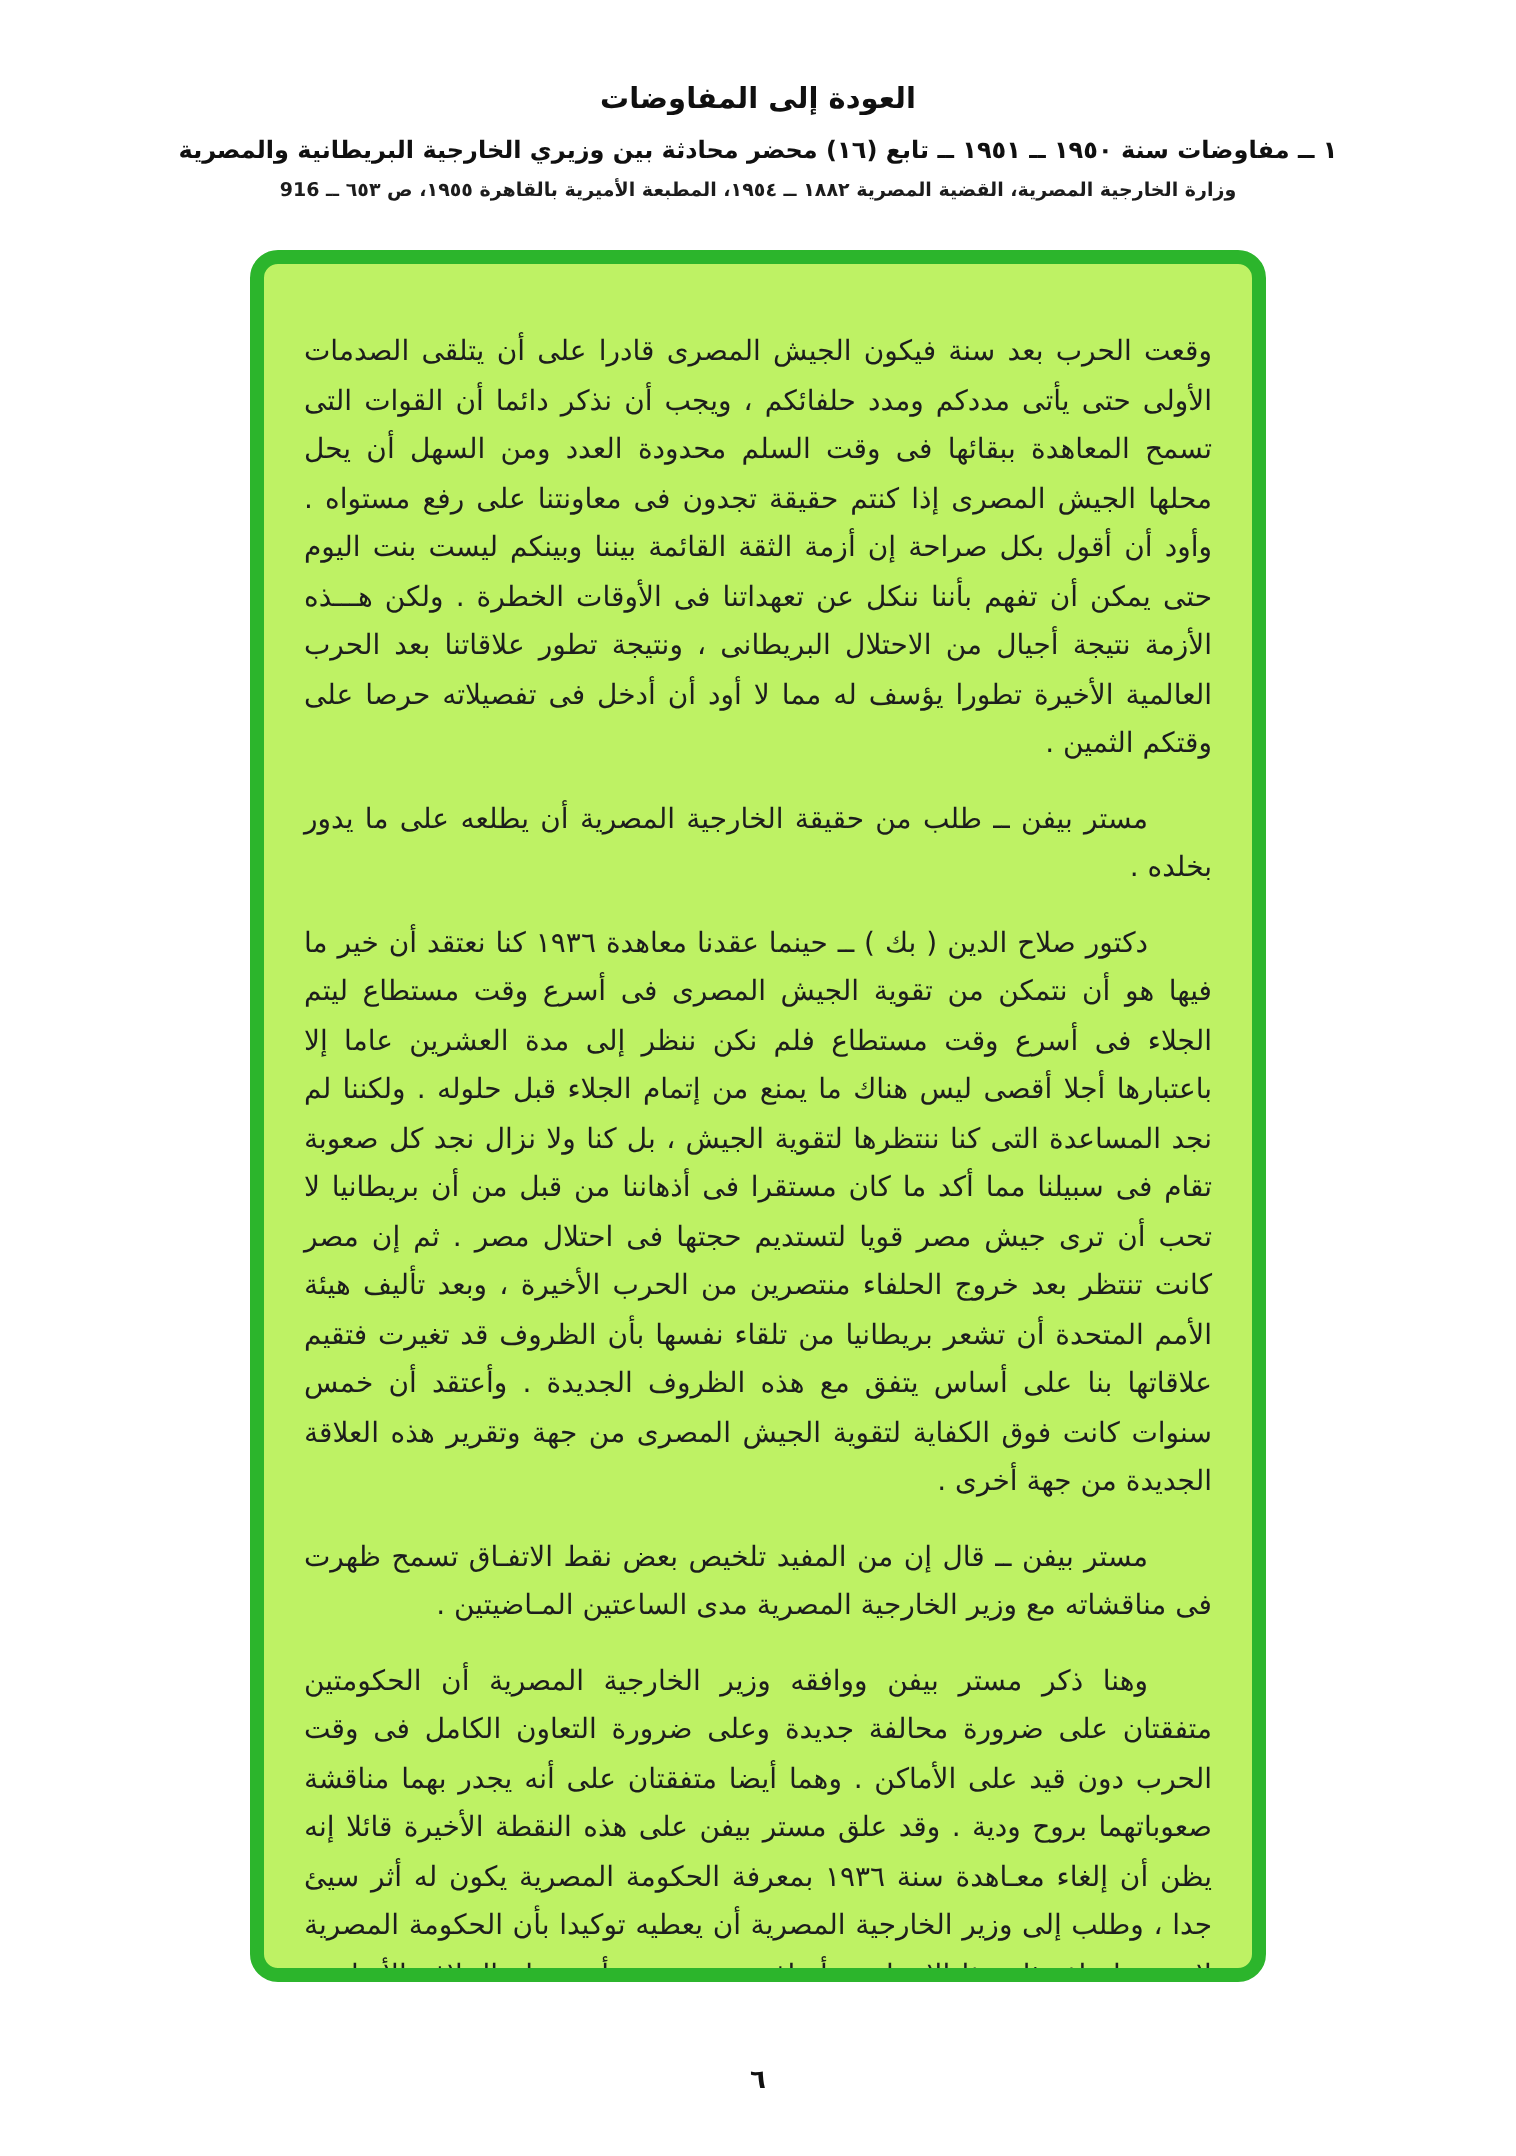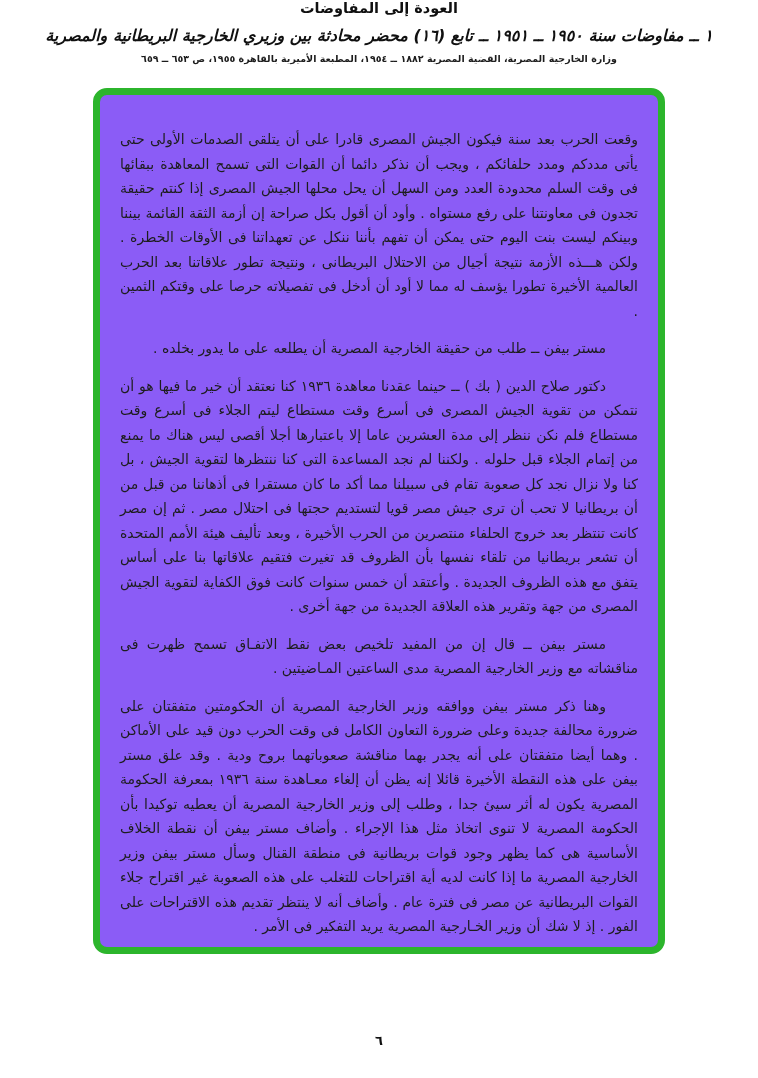--- a/index.html
+++ b/index.html
@@ -7,50 +7,50 @@
     position: relative;
     width: 758px;
     height: 1078px;
     margin: 0 auto;
     background: #ffffff;
     font-family: "DejaVu Sans", sans-serif;
     direction: rtl;
     overflow: hidden;
   }
   .header {
+    padding-top: 42px;
     text-align: center;
     color: #101010;
   }
   .title {
     font-size: 14.5px;
     font-weight: bold;
     letter-spacing: 0.2px;
   }
   .subtitle {
-    font-size: 16px;
+    font-size: 12px;
     font-weight: bold;
     margin-top: 10px;
-    font-style: italic;
   }
   .source {
     font-size: 9.5px;
     font-weight: bold;
     margin-top: 8px;
     color: #1c1c1c;
   }
   .highlight-box {
     box-sizing: border-box;
-    width: 572px;
+    width: 508px;
     height: 866px;
     margin: 24px auto 0;
     border: 7px solid #737373;
     border-radius: 14px;
     padding: 32px 20px 30px;
     overflow: hidden;
-    background: #8b5cf6;
+    background: #bef264;
   }
   .para {
     margin: 0 0 13px;
     font-size: 14px;
     line-height: 24.5px;
     text-align: justify;
     text-justify: inter-word;
     color: #1d1d1d;
     text-indent: 32px;
   }
@@ -67,21 +67,21 @@
   }
 </style>
 </head>
 <body>
 
 <div class="page">
 
   <div class="header">
     <div class="title">العودة إلى المفاوضات</div>
     <div class="subtitle">١ ــ مفاوضات سنة ١٩٥٠ ــ ١٩٥١ ــ تابع (١٦) محضر محادثة بين وزيري الخارجية البريطانية والمصرية</div>
-    <div class="source">وزارة الخارجية المصرية، القضية المصرية ١٨٨٢ ــ ١٩٥٤، المطبعة الأميرية بالقاهرة ١٩٥٥، ص ٦٥٣ ــ ٦٥٩</div>
+    <div class="source">وزارة الخارجية المصرية، القضية المصرية ١٨٨٢ ــ ١٩٥٤، المطبعة الأميرية بالقاهرة ١٩٥٥، ص ٦٥٣ ــ 916</div>
   </div>
 
   <div class="highlight-box" style="border-color: rgb(44, 181, 44);">
     <p class="para no-indent">وقعت الحرب بعد سنة فيكون الجيش المصرى قادرا على أن يتلقى الصدمات الأولى حتى يأتى مددكم ومدد حلفائكم ، ويجب أن نذكر دائما أن القوات التى تسمح المعاهدة ببقائها فى وقت السلم محدودة العدد ومن السهل أن يحل محلها الجيش المصرى إذا كنتم حقيقة تجدون فى معاونتنا على رفع مستواه . وأود أن أقول بكل صراحة إن أزمة الثقة القائمة بيننا وبينكم ليست بنت اليوم حتى يمكن أن تفهم بأننا ننكل عن تعهداتنا فى الأوقات الخطرة . ولكن هـــذه الأزمة نتيجة أجيال من الاحتلال البريطانى ، ونتيجة تطور علاقاتنا بعد الحرب العالمية الأخيرة تطورا يؤسف له مما لا أود أن أدخل فى تفصيلاته حرصا على وقتكم الثمين .</p>
     <p class="para">مستر بيفن ــ طلب من حقيقة الخارجية المصرية أن يطلعه على ما يدور بخلده .</p>
     <p class="para">دكتور صلاح الدين ( بك ) ــ حينما عقدنا معاهدة ١٩٣٦ كنا نعتقد أن خير ما فيها هو أن نتمكن من تقوية الجيش المصرى فى أسرع وقت مستطاع ليتم الجلاء فى أسرع وقت مستطاع فلم نكن ننظر إلى مدة العشرين عاما إلا باعتبارها أجلا أقصى ليس هناك ما يمنع من إتمام الجلاء قبل حلوله . ولكننا لم نجد المساعدة التى كنا ننتظرها لتقوية الجيش ، بل كنا ولا نزال نجد كل صعوبة تقام فى سبيلنا مما أكد ما كان مستقرا فى أذهاننا من قبل من أن بريطانيا لا تحب أن ترى جيش مصر قويا لتستديم حجتها فى احتلال مصر . ثم إن مصر كانت تنتظر بعد خروج الحلفاء منتصرين من الحرب الأخيرة ، وبعد تأليف هيئة الأمم المتحدة أن تشعر بريطانيا من تلقاء نفسها بأن الظروف قد تغيرت فتقيم علاقاتها بنا على أساس يتفق مع هذه الظروف الجديدة . وأعتقد أن خمس سنوات كانت فوق الكفاية لتقوية الجيش المصرى من جهة وتقرير هذه العلاقة الجديدة من جهة أخرى .</p>
     <p class="para">مستر بيفن ــ قال إن من المفيد تلخيص بعض نقط الاتفـاق تسمح ظهرت فى مناقشاته مع وزير الخارجية المصرية مدى الساعتين المـاضيتين .</p>
     <p class="para">وهنا ذكر مستر بيفن ووافقه وزير الخارجية المصرية أن الحكومتين متفقتان على ضرورة محالفة جديدة وعلى ضرورة التعاون الكامل فى وقت الحرب دون قيد على الأماكن . وهما أيضا متفقتان على أنه يجدر بهما مناقشة صعوباتهما بروح ودية . وقد علق مستر بيفن على هذه النقطة الأخيرة قائلا إنه يظن أن إلغاء معـاهدة سنة ١٩٣٦ بمعرفة الحكومة المصرية يكون له أثر سيئ جدا ، وطلب إلى وزير الخارجية المصرية أن يعطيه توكيدا بأن الحكومة المصرية لا تنوى اتخاذ مثل هذا الإجراء . وأضاف مستر بيفن أن نقطة الخلاف الأساسية هى كما يظهر وجود قوات بريطانية فى منطقة القنال وسأل مستر بيفن وزير الخارجية المصرية ما إذا كانت لديه أية اقتراحات للتغلب على هذه الصعوبة غير اقتراح جلاء القوات البريطانية عن مصر فى فترة عام . وأضاف أنه لا ينتظر تقديم هذه الاقتراحات على الفور . إذ لا شك أن وزير الخـارجية المصرية يريد التفكير فى الأمر .</p>
   </div>
 

